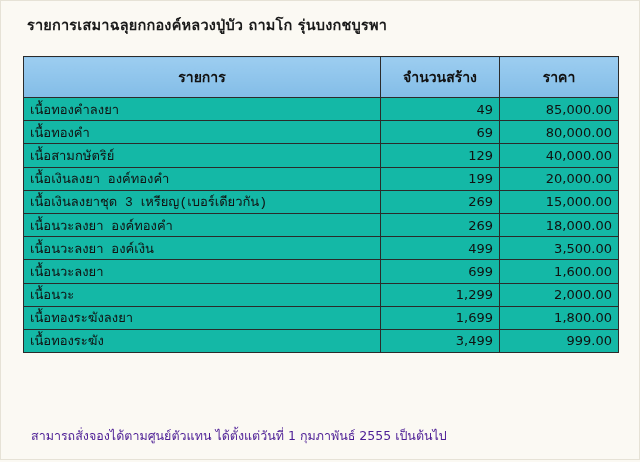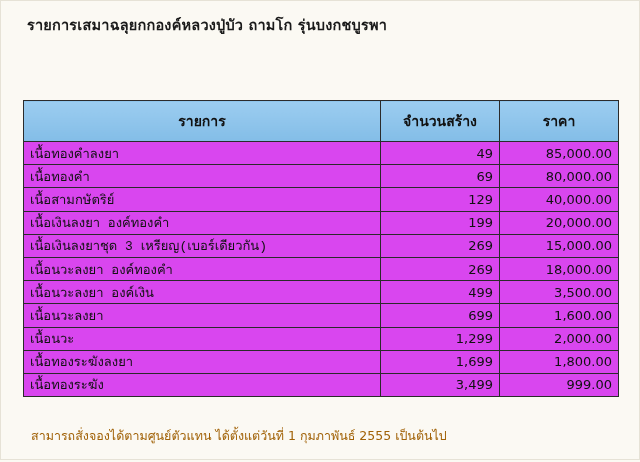--- a/index.html
+++ b/index.html
@@ -34,22 +34,21 @@
   .table-wrap {
     position: absolute;
     left: 22px;
     top: 55px;
     width: 596px;
   }
   table.price-table {
     border-collapse: collapse;
     width: 100%;
     table-layout: fixed;
-    background: #d946ef;
-    margin-top: 44px;
+    background: #14b8a6;
   }
   table.price-table, table.price-table th, table.price-table td {
     border: 1px solid #2b2b2b;
   }
   table.price-table thead th {
     background: #8cc4ea;
     background: linear-gradient(to bottom, #9ccdf0 0%, #83bde7 100%);
     color: #111;
     font-size: 14px;
     font-weight: bold;
@@ -69,21 +68,21 @@
     overflow: hidden;
   }
   td.item  { text-align: left; font-family: Liberation Mono, monospace; }
   td.qty   { text-align: right; padding-right: 8px; }
   td.price { text-align: right; padding-right: 10px; }
   .footer-note {
     position: absolute;
     left: 30px;
     top: 425px;
     font-size: 12.5px;
-    color: #a16207;
+    color: #4c1d95;
     white-space: nowrap;
   }
 </style>
 </head>
 <body>
 
 <div class="page">
 
   <div class="doc-title">รายการเสมาฉลุยกกองค์หลวงปู่บัว ถามโก รุ่นบงกชบูรพา</div>
 

